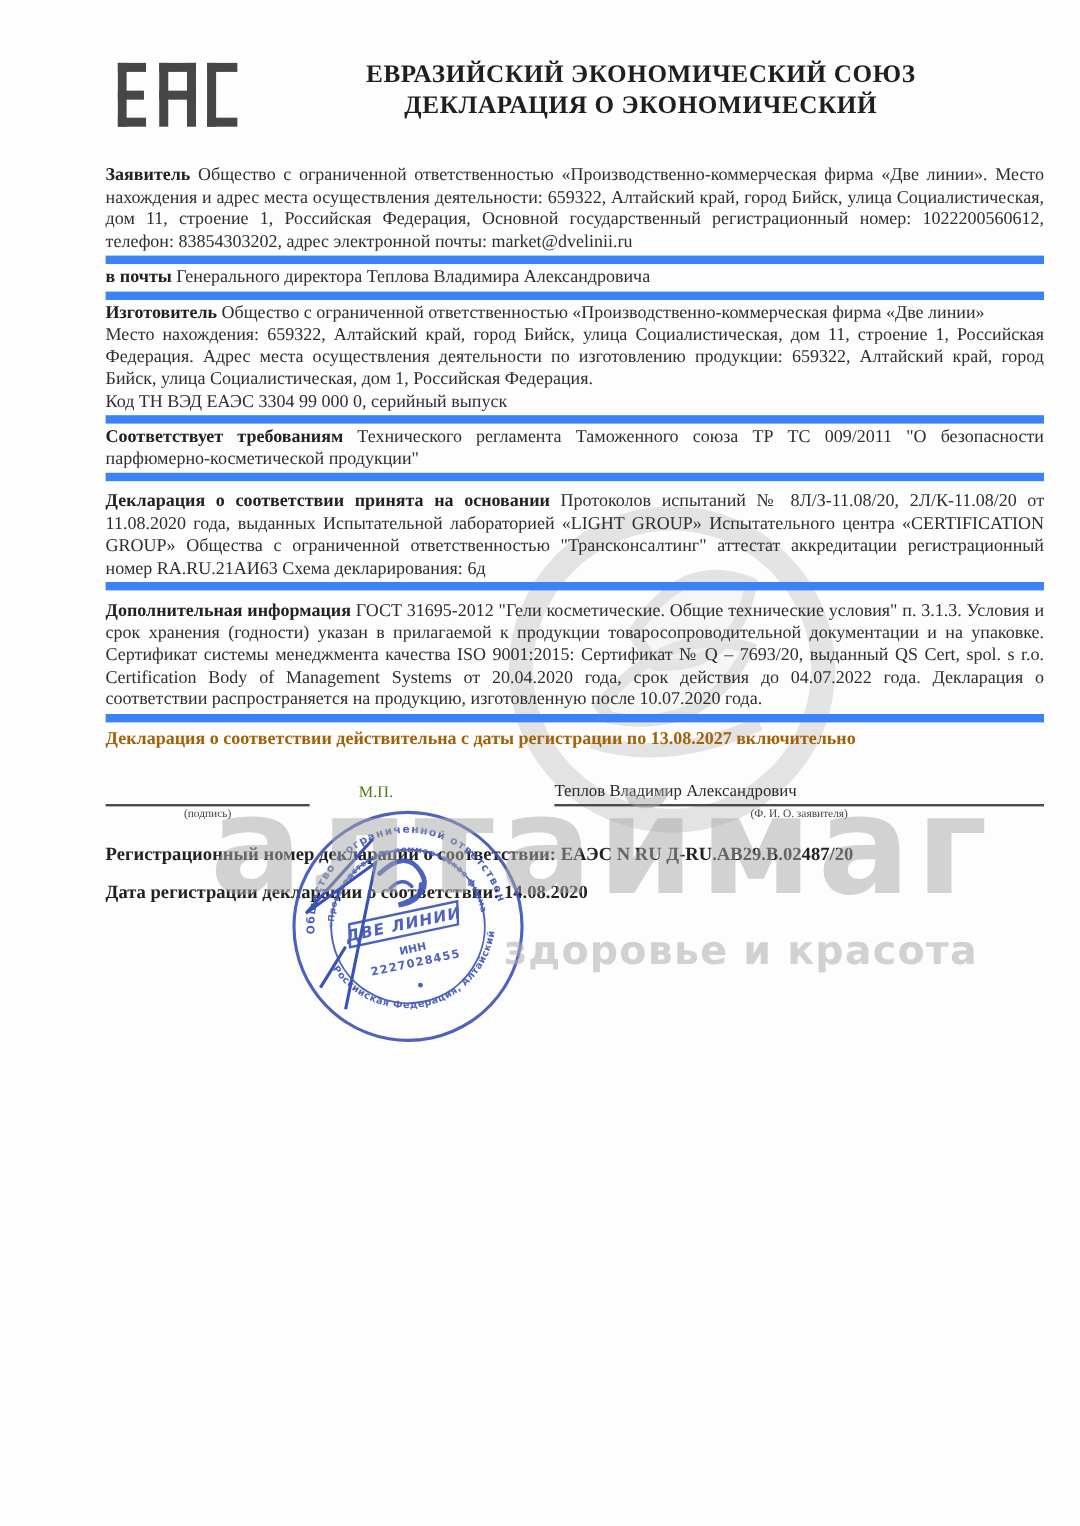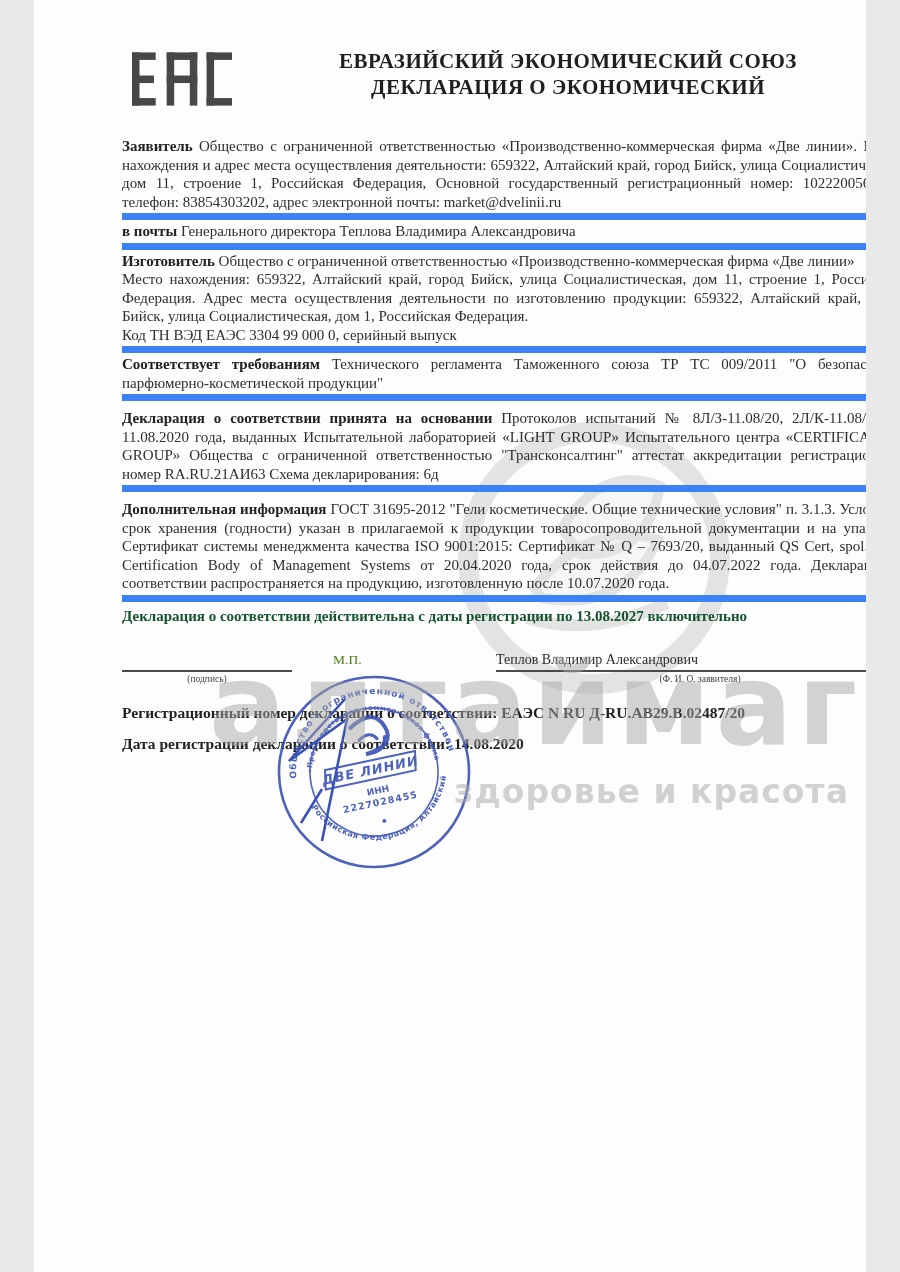--- a/index.html
+++ b/index.html
@@ -1,30 +1,30 @@
 <!DOCTYPE html>
 <html><head>
 <meta charset="utf-8">
 <style>
   html,body{margin:0;padding:0;background:#e9e9e9;}
-  .page{position:relative;width:832px;height:1272px;margin:0 auto;background:#fdfdfd;overflow:hidden;
+  .page{position:relative;width:900px;height:1272px;margin:0 auto;background:#fdfdfd;overflow:hidden;
         font-family:"Liberation Serif","DejaVu Serif",serif;color:#2e2e2e;}
   .content{position:absolute;left:88px;top:35px;width:782px;z-index:2;}
   
   .hdr{display:flex;align-items:flex-start;}
   .eac{width:100px;height:88px;margin-left:10px;flex:0 0 auto;}
   .titles{flex:1;text-align:center;padding-top:13px;}
   .title-line{font-weight:bold;font-size:21px;letter-spacing:.5px;color:#1f1f1f;line-height:26px;}
   
   .sec{border-bottom:7px solid #3b82f6;padding:2px 0 2px 0;}
   .sec p{margin:0;font-size:15px;line-height:18.5px;text-align:justify;}
   .sec b{font-weight:bold;color:#222;}
   .pad-top{padding-top:8px;}
   .validity{padding-top:5px;}
-  .validity p{margin:0;font-size:15px;line-height:18.5px;font-weight:bold;color:#14532d;}
+  .validity p{margin:0;font-size:15px;line-height:18.5px;font-weight:bold;color:#a16207;}
   
   .sig-row{display:flex;align-items:flex-end;margin-top:27px;}
   .sig-left{width:170px;}
   .sig-mid{flex:1;display:flex;justify-content:flex-start;}
   .mp{margin-left:41px;margin-bottom:16px;font-size:13.5px;color:#4d7c0f;}
   .sig-right{width:408px;text-align:center;}
   .sig-line{border-bottom:2px solid #4a4a4a;height:0;}
   .caption{font-size:9.5px;color:#444;padding-top:2px;text-align:center;}
   .fio-name{font-size:14px;color:#2a2a2a;padding-bottom:2px;text-align:left;font-family:Liberation Serif, serif;}
   .reg{margin:0;font-size:15.5px;font-weight:bold;color:#222;}

